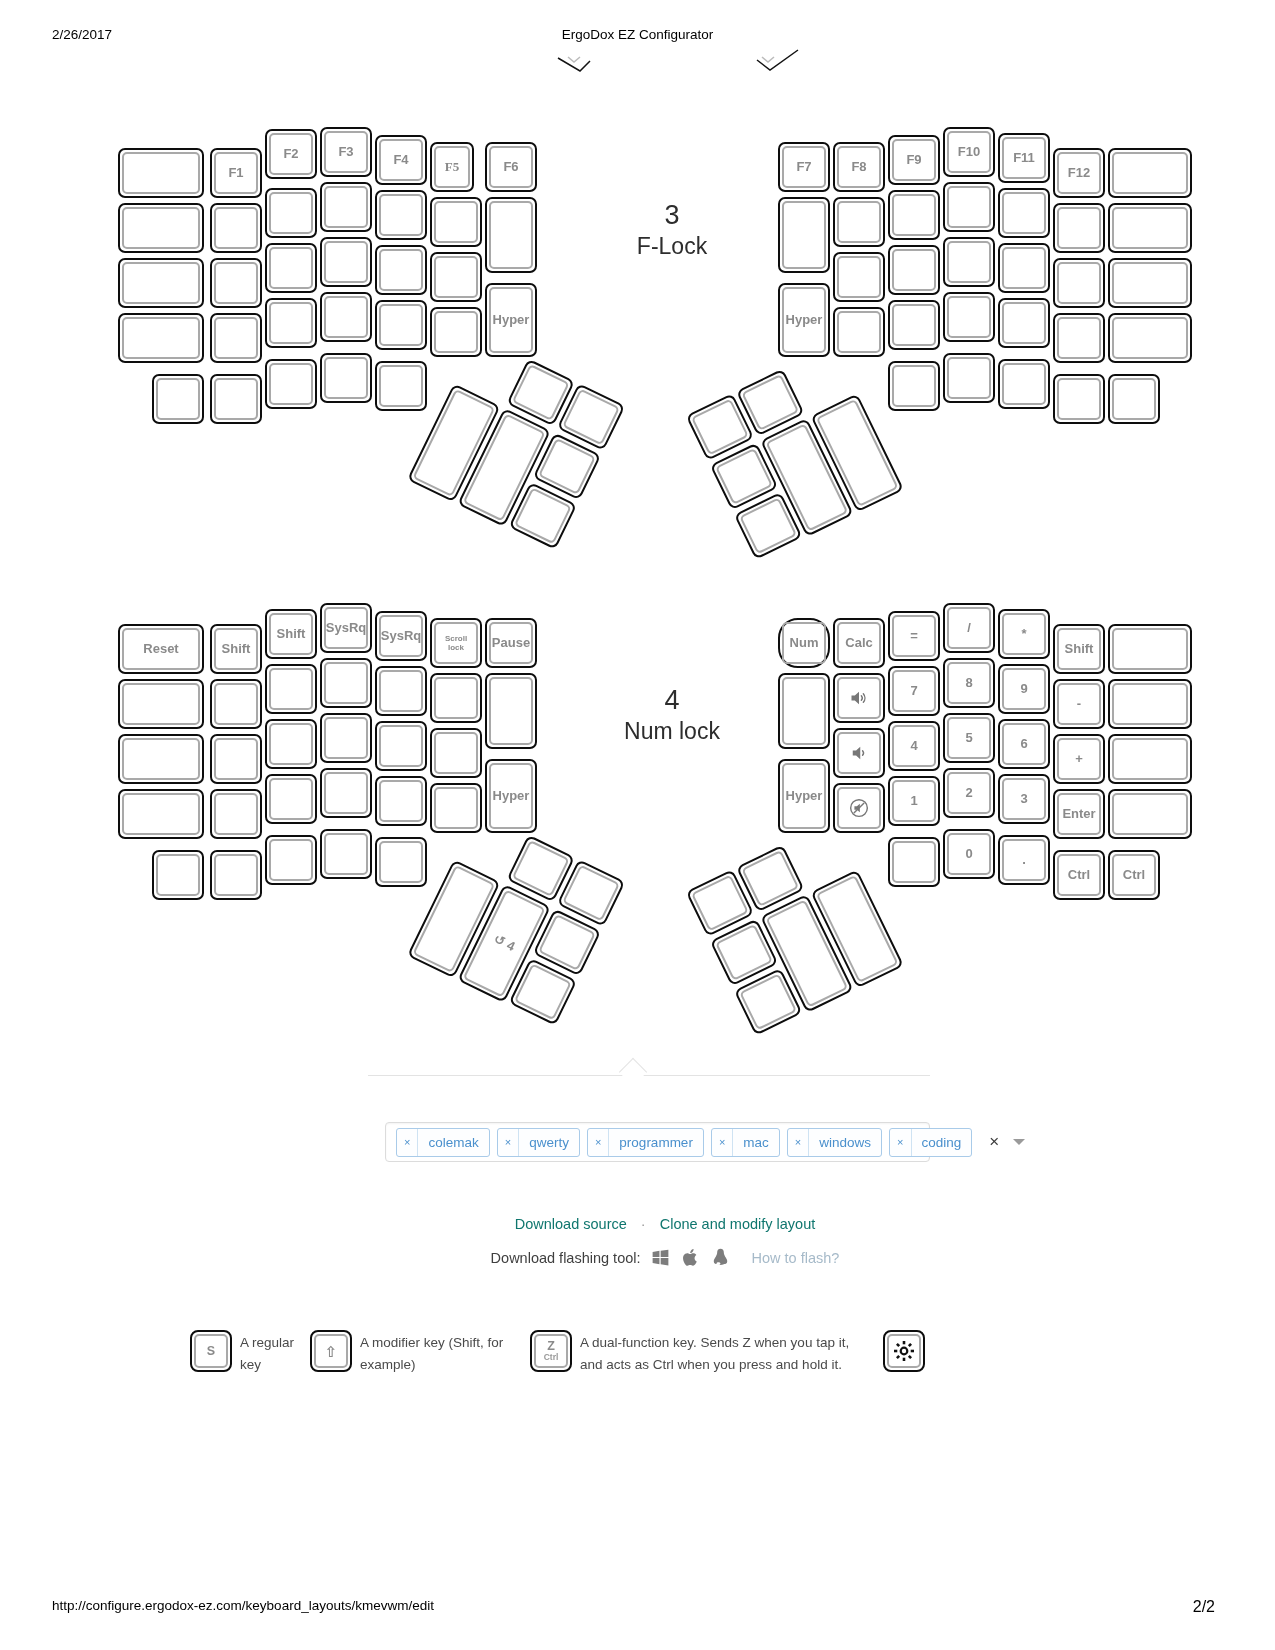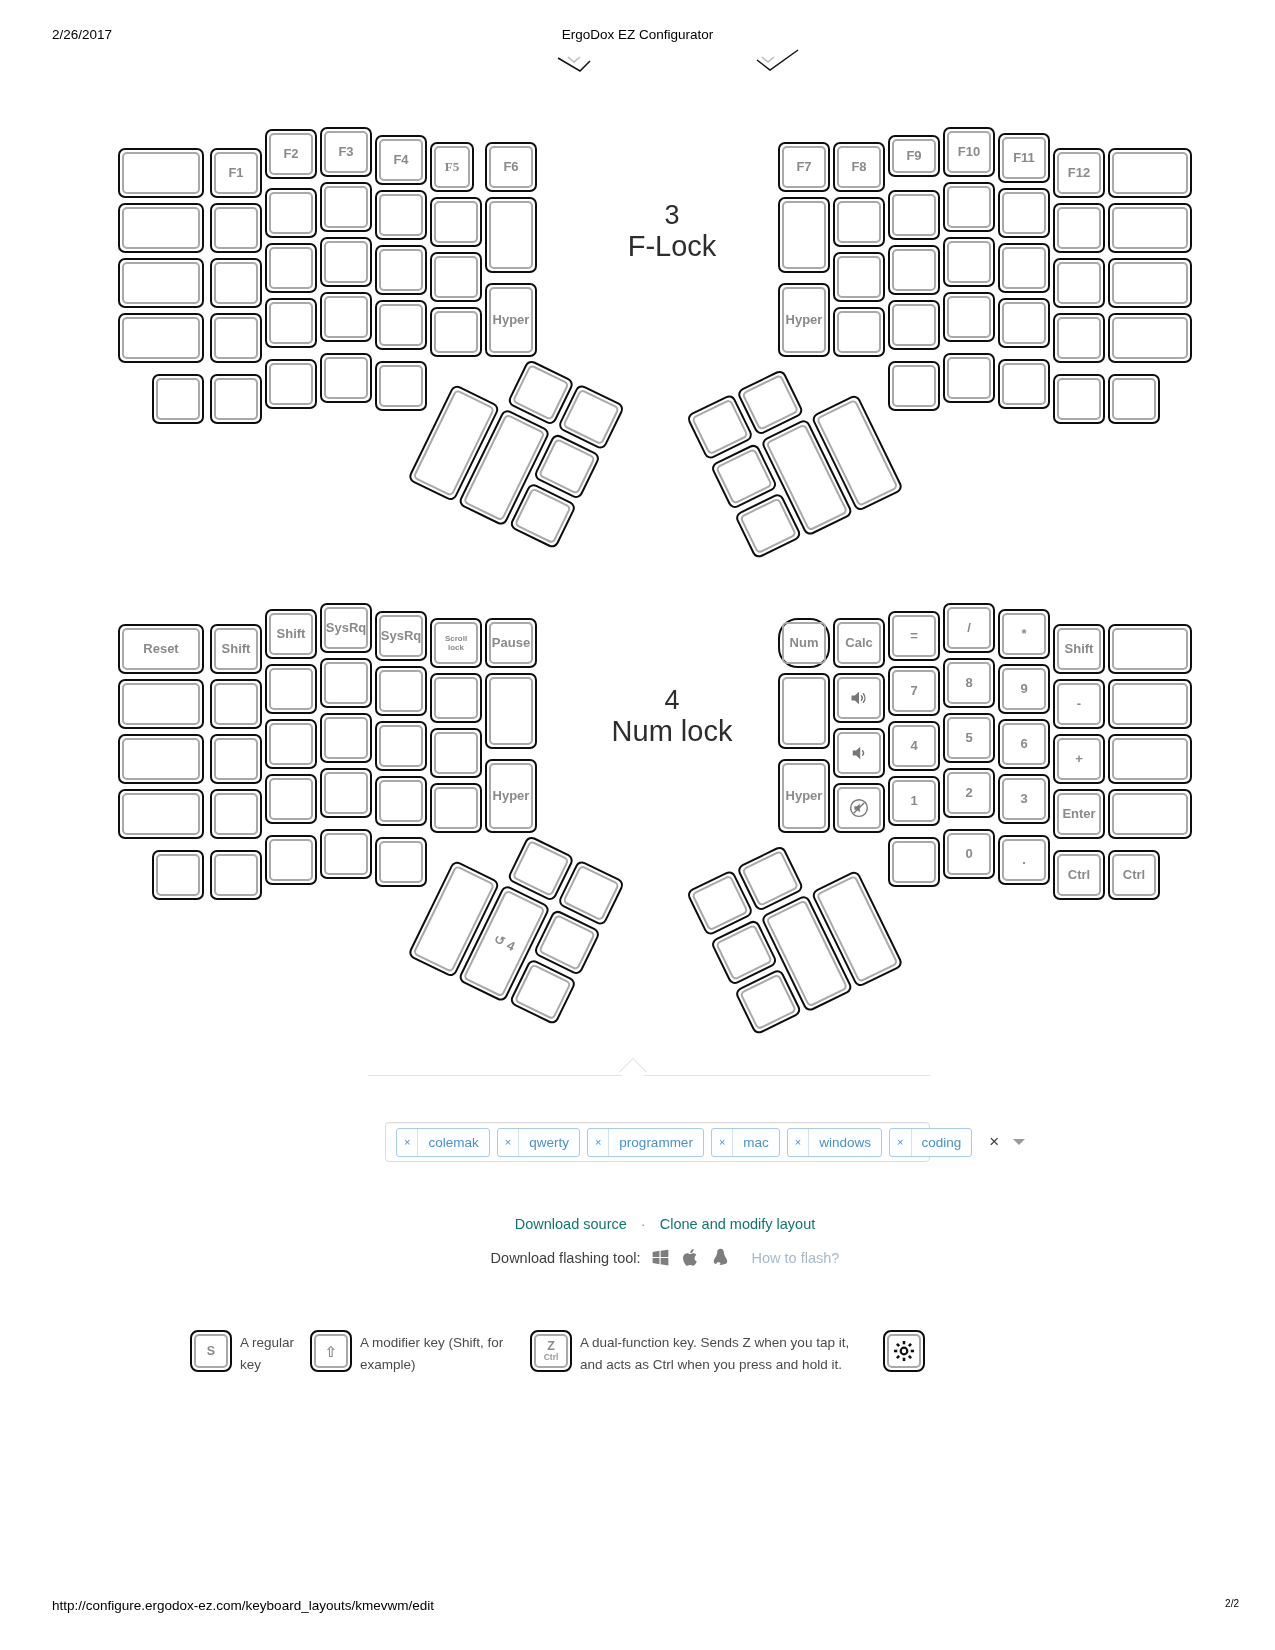--- a/index.html
+++ b/index.html
@@ -18,21 +18,21 @@
   .cap{position:absolute;top:2px;left:2px;right:2px;bottom:2px;border:2px solid #a9a9a9;border-radius:5px;
        display:flex;align-items:center;justify-content:center;color:#8a8a8a;font-weight:700;
        font-size:13px;line-height:1.1;text-align:center;box-sizing:border-box;padding:1px;overflow:hidden;}
   .cap.small{font-size:8px;line-height:1.15;}
   .cap svg{width:20px;height:20px;}
   .cap svg .fl{fill:#777;}
   .cap svg .st{fill:none;stroke:#777;stroke-width:1.7;stroke-linecap:round;}
 
   .layer-label{position:absolute;left:572px;width:200px;text-align:center;color:#2d2d2d;}
   .layer-num{font-size:27px;line-height:32px;}
-  .layer-name{font-size:29px;line-height:27px;margin-top:2px;}
+  .layer-name{font-size:23px;line-height:27px;margin-top:2px;}
 
   .divider{position:absolute;left:368px;top:1075px;width:562px;border-top:1px solid #e3e3e3;}
   .divider-caret{position:absolute;left:623px;top:1062px;width:19px;height:19px;background:#fff;
                  border-top:1px solid #e3e3e3;border-right:1px solid #e3e3e3;transform:rotate(-45deg);}
 
   .tags-prompt{position:absolute;left:335px;top:1097px;width:600px;text-align:center;font-size:13.5px;color:#2f2f2f;}
   .tags-box{position:absolute;left:385px;top:1122px;width:545px;height:40px;border:1px solid #dcdcdc;border-radius:4px;
             box-sizing:border-box;display:flex;align-items:center;padding:0 10px;box-shadow:inset 0 1px 2px rgba(0,0,0,0.05);}
   .tag{display:inline-flex;align-items:center;height:27px;border:1px solid #a9cbe9;border-radius:3px;margin-right:7px;
        background:#fdfeff;color:#4a90cd;}
@@ -52,21 +52,21 @@
   .flash-link{color:#a6bac9;text-decoration:none;margin-left:12px;}
 
   .legend-key{position:absolute;width:42px;height:42px;background:#fff;border:2px solid #0d0d0d;border-radius:8px;box-sizing:border-box;}
   .lcap{position:absolute;top:2px;left:2px;right:2px;bottom:2px;border:2px solid #a9a9a9;border-radius:5px;
         display:flex;flex-direction:column;align-items:center;justify-content:center;color:#8a8a8a;font-weight:700;}
   .lmain{font-size:12.5px;line-height:13px;}
   .lsub{font-size:8.5px;line-height:9px;color:#9a9a9a;font-weight:700;}
   .legend-text{position:absolute;font-size:13.5px;color:#4a4a4a;line-height:22px;}
 
   .ftr-url{position:absolute;left:52px;top:1598px;font-size:13.5px;}
-  .ftr-page{position:absolute;right:36px;top:1598px;font-size:10px;}
+  .ftr-page{position:absolute;right:60px;top:1598px;font-size:16px;}
 </style>
 </head>
 <body>
 
 <div class="page">
 
   <div class="hdr-date">2/26/2017</div>
   <div class="hdr-title">ErgoDox EZ Configurator</div>
 
   <svg style="position:absolute;left:540px;top:44px" width="280" height="34" viewBox="0 0 280 34">
@@ -189,21 +189,21 @@
       </div>
       <div class="key" style="left: 55px; top: 70px; width: 52px; height: 50px;">
         <div class="cap"></div>
       </div>
       <div class="key" style="left: 55px; top: 125px; width: 52px; height: 50px;">
         <div class="cap"></div>
       </div>
       <div class="key" style="left: 55px; top: 180px; width: 52px; height: 50px;">
         <div class="cap"></div>
       </div>
-      <div class="key" style="left: 110px; top: 8px; width: 52px; height: 42px;">
+      <div class="key" style="left: 110px; top: 8px; width: 52px; height: 50px;">
         <div class="cap">F9</div>
       </div>
       <div class="key" style="left: 110px; top: 63px; width: 52px; height: 50px;">
         <div class="cap"></div>
       </div>
       <div class="key" style="left: 110px; top: 118px; width: 52px; height: 50px;">
         <div class="cap"></div>
       </div>
       <div class="key" style="left: 110px; top: 173px; width: 52px; height: 50px;">
         <div class="cap"></div>

